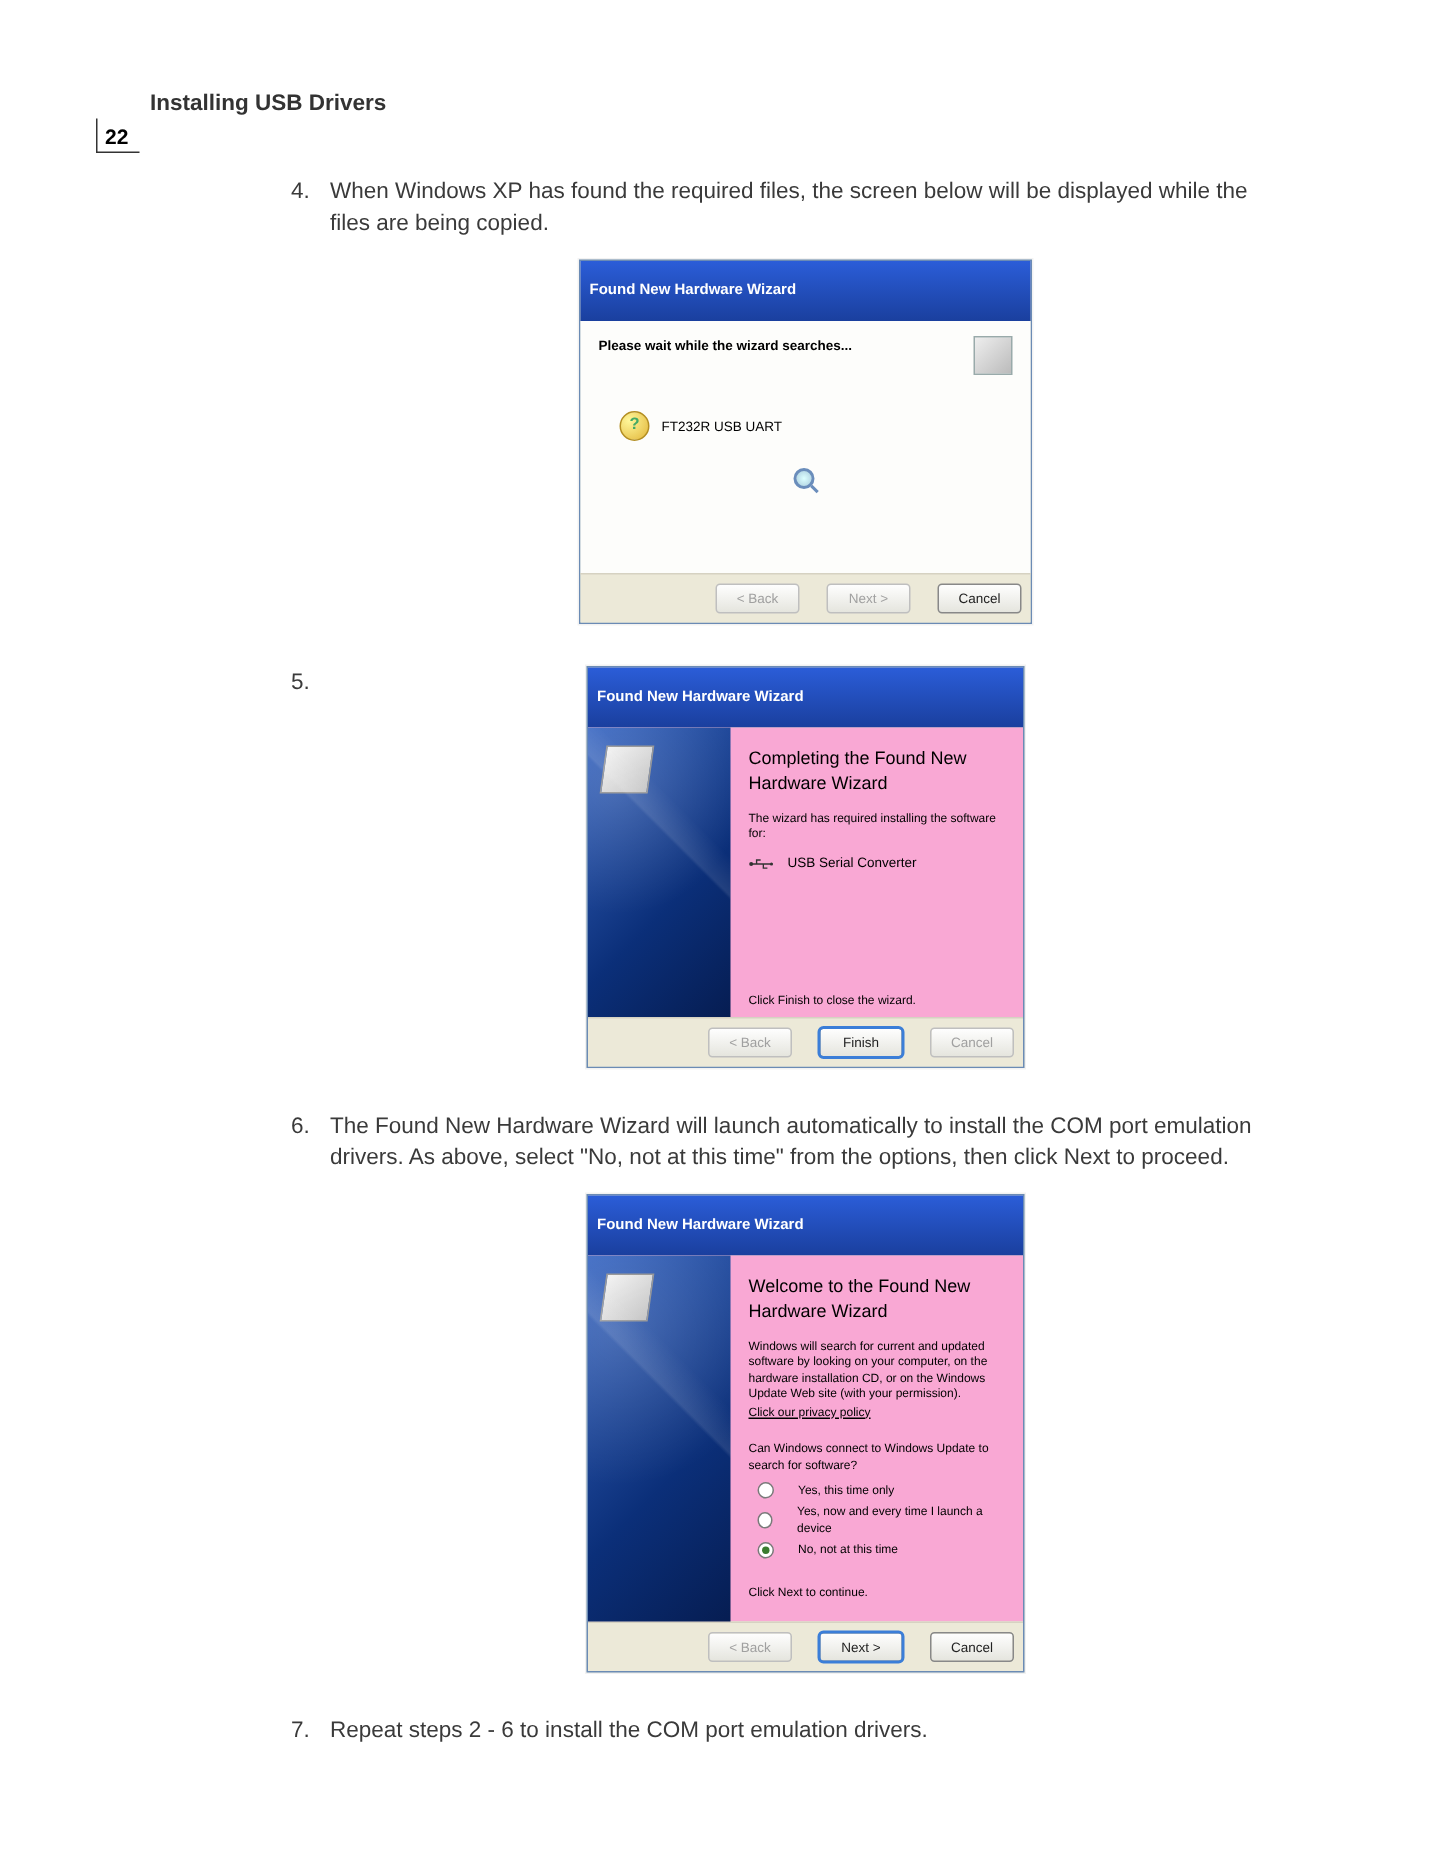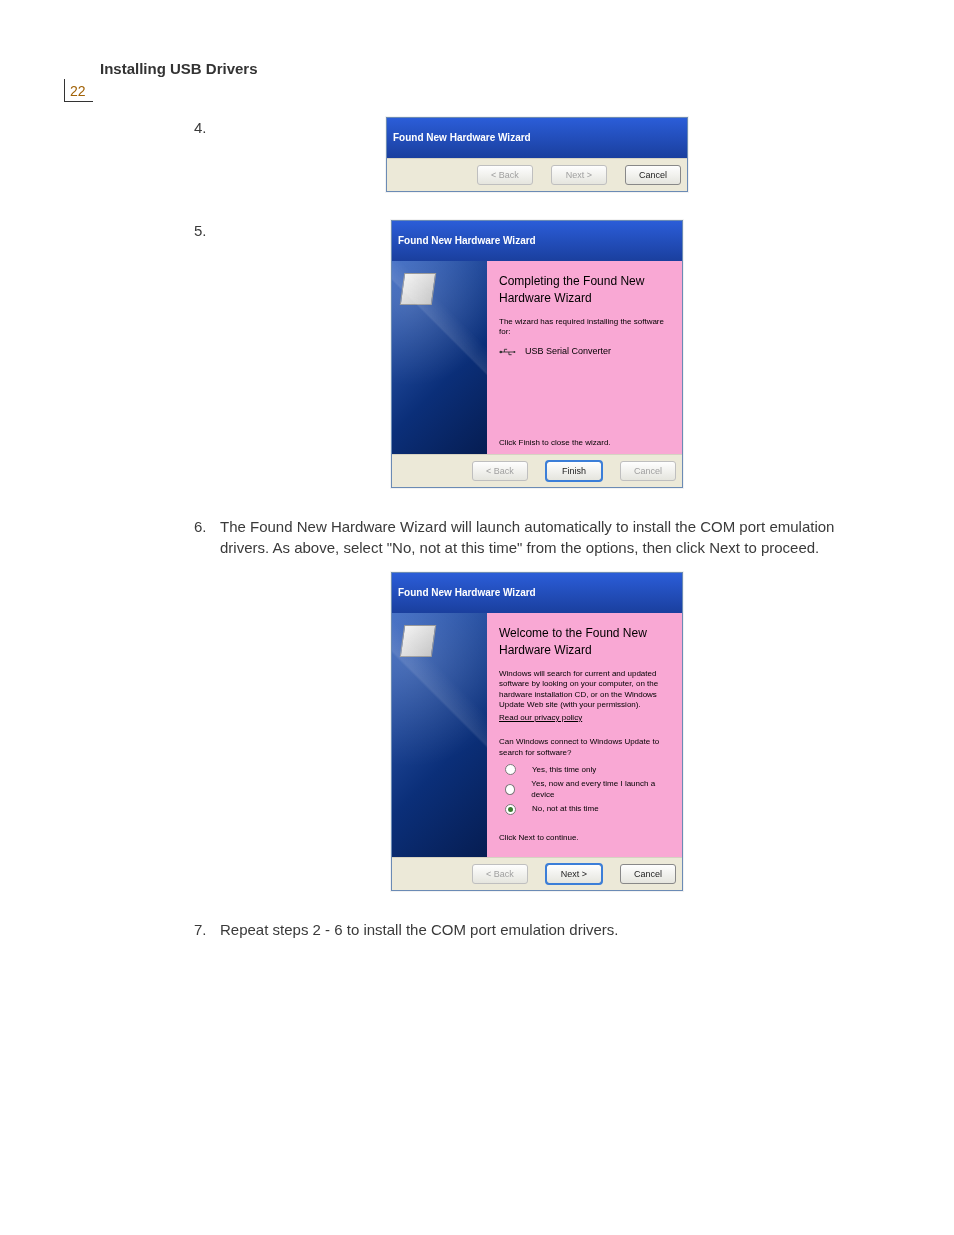--- a/index.html
+++ b/index.html
@@ -17,23 +17,23 @@
     font-weight: 700;
     font-size: 15px;
     color: #333;
     margin-bottom: 4px;
   }
   .header-page-wrap {
     position: relative;
     margin-bottom: 40px;
   }
   .header-page-number {
-    font-weight: 400;
+    font-weight: 700;
     font-size: 14px;
-    color: #a16207;
+    color: #000000;
     position: absolute;
     left: -30px;
     top: 2px;
   }
   .header-page-border {
     border-left: 1.5px solid #333;
     border-bottom: 1.5px solid #333;
     height: 22px;
     width: 28px;
     position: absolute;
@@ -221,24 +221,41 @@
     <div class="header-page-wrap">
       <div class="header-page-border"></div>
       <div class="header-page-number">22</div>
     </div>
   </div>
 
   <ol class="steps">
 
     <li>
       <span class="num">4.</span>
+      <span>When Windows XP has found the required files, the screen below will be displayed while the files are being copied.</span>
 
       <div class="dialog-wrap">
         <div class="xp-dialog" style="width:300px;">
           <div class="xp-titlebar">Found New Hardware Wizard</div>
+          <div class="xp-body">
+            <div class="d1-top">
+              <div class="d1-sub">Please wait while the wizard searches...</div>
+              <span class="side-icon"></span>
+            </div>
+            <div class="d1-row">
+              <span class="qmark-icon">?</span>
+              <span>FT232R USB UART</span>
+            </div>
+            <div class="d1-mag">
+              <span class="mag-icon">
+                <span class="lens"></span>
+                  <span class="handle"></span>
+              </span>
+            </div>
+          </div>
           <div class="xp-footer">
             <span class="xp-btn disabled">&lt; Back</span>
             <span class="xp-btn disabled">Next &gt;</span>
             <span class="xp-btn">Cancel</span>
           </div>
         </div>
       </div>
     </li>
 
     <li>
@@ -283,21 +300,21 @@
       <div class="dialog-wrap">
         <div class="xp-dialog" style="width:290px;">
           <div class="xp-titlebar">Found New Hardware Wizard</div>
           <div class="wiz-split">
             <div class="wiz-banner">
               <div class="logo"></div>
             </div>
             <div class="wiz-content">
               <div class="wiz-h1">Welcome to the Found New Hardware Wizard</div>
               <div class="wiz-small">Windows will search for current and updated software by looking on your computer, on the hardware installation CD, or on the Windows Update Web site (with your permission).</div>
-              <div class="wiz-small wiz-link">Read our privacy policy</div>
+              <div class="wiz-small wiz-link">Click our privacy policy</div>
 
               <div class="wiz-small" style="margin-top:14px;">Can Windows connect to Windows Update to search for software?</div>
 
               <div class="radio-list">
                 <label>
                   <span class="radio"></span>
                   <span>Yes, this time only</span>
                 </label>
                 <label>
                   <span class="radio"></span>

